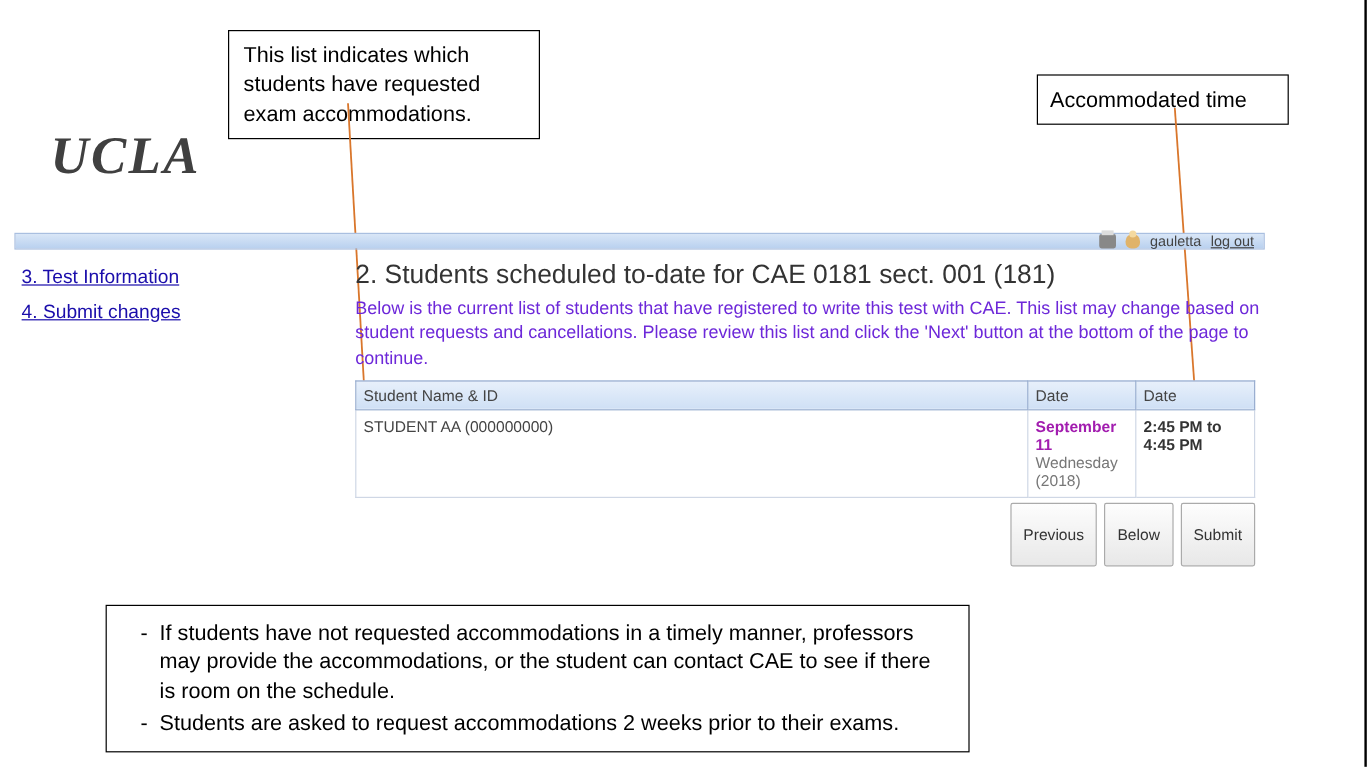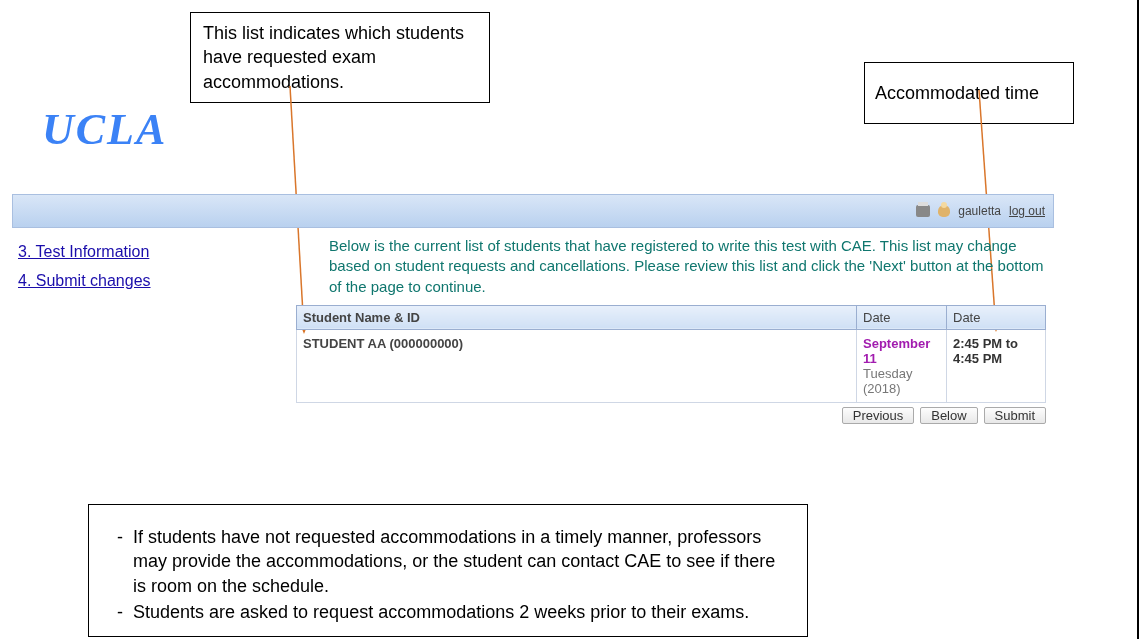--- a/index.html
+++ b/index.html
@@ -1,47 +1,47 @@
 <!DOCTYPE html>
 <html><head>
   <meta charset="utf-8">
   <style>
     * { box-sizing: border-box; margin: 0; padding: 0; }
     body { font-family: Arial, Helvetica, sans-serif; font-size: 14px; background: #fff; width: 1139px; height: 639px; position: relative; color: #000; }
     .callout { position: absolute; border: 1.5px solid #000; background: #fff; padding: 8px 12px; font-size: 18px; line-height: 1.35; }
-    .callout-top-left { top: 12px; left: 190px; width: 300px; }
-    .callout-top-right { top: 62px; left: 864px; width: 210px; padding: 18px 10px; }
-    .logo { position: absolute; top: 104px; left: 42px; font-family: "Times New Roman", Times, serif; font-style: italic; font-weight: 700; font-size: 44px; color: #3b82f6; letter-spacing: 2px; }
+    .callout-top-left { top: 25px; left: 190px; width: 260px; }
+    .callout-top-right { top: 62px; left: 864px; width: 210px; padding: 8px 10px; }
+    .logo { position: absolute; top: 104px; left: 42px; font-family: "Times New Roman", Times, serif; font-style: italic; font-weight: 700; font-size: 44px; color: #404040; letter-spacing: 2px; }
     .app { position: absolute; top: 194px; left: 12px; width: 1042px; }
-    .topbar { height: 34px; background: linear-gradient(to bottom, #d9e6f7, #b9d1ef); border: 1px solid #a9bfe0; display: flex; align-items: center; justify-content: flex-end; padding-right: 8px; gap: 8px; font-size: 12px; }
+    .topbar { height: 14px; background: linear-gradient(to bottom, #d9e6f7, #b9d1ef); border: 1px solid #a9bfe0; display: flex; align-items: center; justify-content: flex-end; padding-right: 8px; gap: 8px; font-size: 12px; }
     .topbar .user-icon { width: 12px; height: 12px; display: inline-block; background: #e0b36a; border-radius: 50% 50% 40% 40%; position: relative; }
     .topbar .user-icon::after { content: ""; position: absolute; width: 6px; height: 6px; background: #f4d9a0; border-radius: 50%; top: -3px; left: 3px; }
     .topbar .print-icon { width: 14px; height: 12px; background: #888; border-radius: 2px; position: relative; display:inline-block; }
     .topbar .print-icon::before { content:""; position:absolute; width:10px; height:4px; background:#ddd; top:-3px; left:2px; }
     .topbar a { color: #444; text-decoration: underline; cursor: pointer; }
     .topbar .username { color: #444; }
     .content { display: flex; }
     .sidebar { width: 276px; padding: 10px 10px 10px 6px; }
     .sidebar a, .sidebar span { display: block; font-size: 16px; line-height: 1.8; }
     .sidebar a { color: #1a0dab; text-decoration: underline; cursor: pointer; }
     .sidebar .active { font-weight: 700; color: #000; text-decoration: none; }
     .main { flex: 1; padding: 8px 2px 0 8px; }
     .page-title { font-size: 22px; font-weight: 400; color: #333; margin-bottom: 6px; }
-    .description { font-size: 15px; color: #0f766e; line-height: 1.35; margin-bottom: 8px; margin-left: 33px; }
+    .description { font-size: 15px; color: #6d28d9; line-height: 1.35; margin-bottom: 8px; }
     table.data { width: 750px; border-collapse: collapse; border: 1px solid #9aaed0; font-size: 13px; }
     table.data th { text-align: left; font-weight: 400; background: linear-gradient(to bottom, #e8f0fb, #cfe0f5); border: 1px solid #9aaed0; padding: 4px 6px; color: #444; font-size: 13px; }
     table.data td { border: 1px solid #cfd7e5; padding: 6px 6px; vertical-align: top; color: #444; }
     table.data td.date strong { font-weight: 700; color:#a21caf; }
     table.data td.date .sub { color:#777; }
     table.data td.time { font-weight: 700; color:#333; }
-    table.data th:first-child, table.data td:first-child { width: 560px; font-weight: bold; }
+    table.data th:first-child, table.data td:first-child { width: 560px; }
     table.data th:nth-child(2), table.data td:nth-child(2) { width: 90px; margin-left: 43px; }
     .actions { width: 750px; text-align: right; margin-top: 4px; }
-    .actions button { font-size: 13px; padding: 0 10px; margin-left: 2px; background: linear-gradient(to bottom,#fdfdfd,#e8e8e8); border: 1px solid #aaa; border-radius: 2px; cursor: pointer; color:#333; }
-    .notes-box { position: absolute; top: 504px; left: 88px; width: 720px; border: 1.5px solid #000; padding: 20px 16px 10px 28px; font-size: 18px; line-height: 1.35; }
+    .actions button { font-size: 13px; padding: 18px 10px; margin-left: 2px; background: linear-gradient(to bottom,#fdfdfd,#e8e8e8); border: 1px solid #aaa; border-radius: 2px; cursor: pointer; color:#333; }
+    .notes-box { position: absolute; top: 504px; left: 88px; width: 720px; border: 1.5px solid #000; padding: 10px 16px 10px 28px; font-size: 18px; line-height: 1.35; }
     .notes-box .dash-item { text-indent: -16px; padding-left: 16px; margin-bottom: 2px; }
     .right-edge { position: absolute; top: 0; right: 0; width: 2px; height: 639px; background: #000; }
     
     .arrow { position: absolute; stroke: #d9762b; stroke-width: 1.5; fill: none; }
     .arrowhead { fill: #d9762b; }
   </style>
 </head>
 <body>
 
 <div class="callout callout-top-left">This list indicates which students have requested exam accommodations.</div>
@@ -62,35 +62,36 @@
     <span class="user-icon"></span>
     <span class="username">gauletta</span>
     <a>log out</a>
   </div>
   <div class="content">
     <div class="sidebar">
       <a>3. Test Information</a>
       <a>4. Submit changes</a>
     </div>
     <div class="main">
+      <div class="page-title">2. Students scheduled to-date for CAE 0181 sect. 001 (181)</div>
       <div class="description">Below is the current list of students that have registered to write this test with CAE. This list may change based on student requests and cancellations. Please review this list and click the 'Next' button at the bottom of the page to continue.</div>
       <table class="data">
         <thead>
           <tr>
             <th>Student Name &amp; ID</th>
             <th>Date</th>
             <th>Date</th>
           </tr>
         </thead>
         <tbody>
           <tr>
             <td>STUDENT AA (000000000)</td>
             <td class="date">
               <strong>September 11</strong><br>
-              <span class="sub">Tuesday (2018)</span>
+              <span class="sub">Wednesday (2018)</span>
             </td>
             <td class="time">2:45 PM to 4:45 PM</td>
           </tr>
         </tbody>
       </table>
       <div class="actions">
         <button>Previous</button>
         <button>Below</button>
         <button>Submit</button>
       </div>

